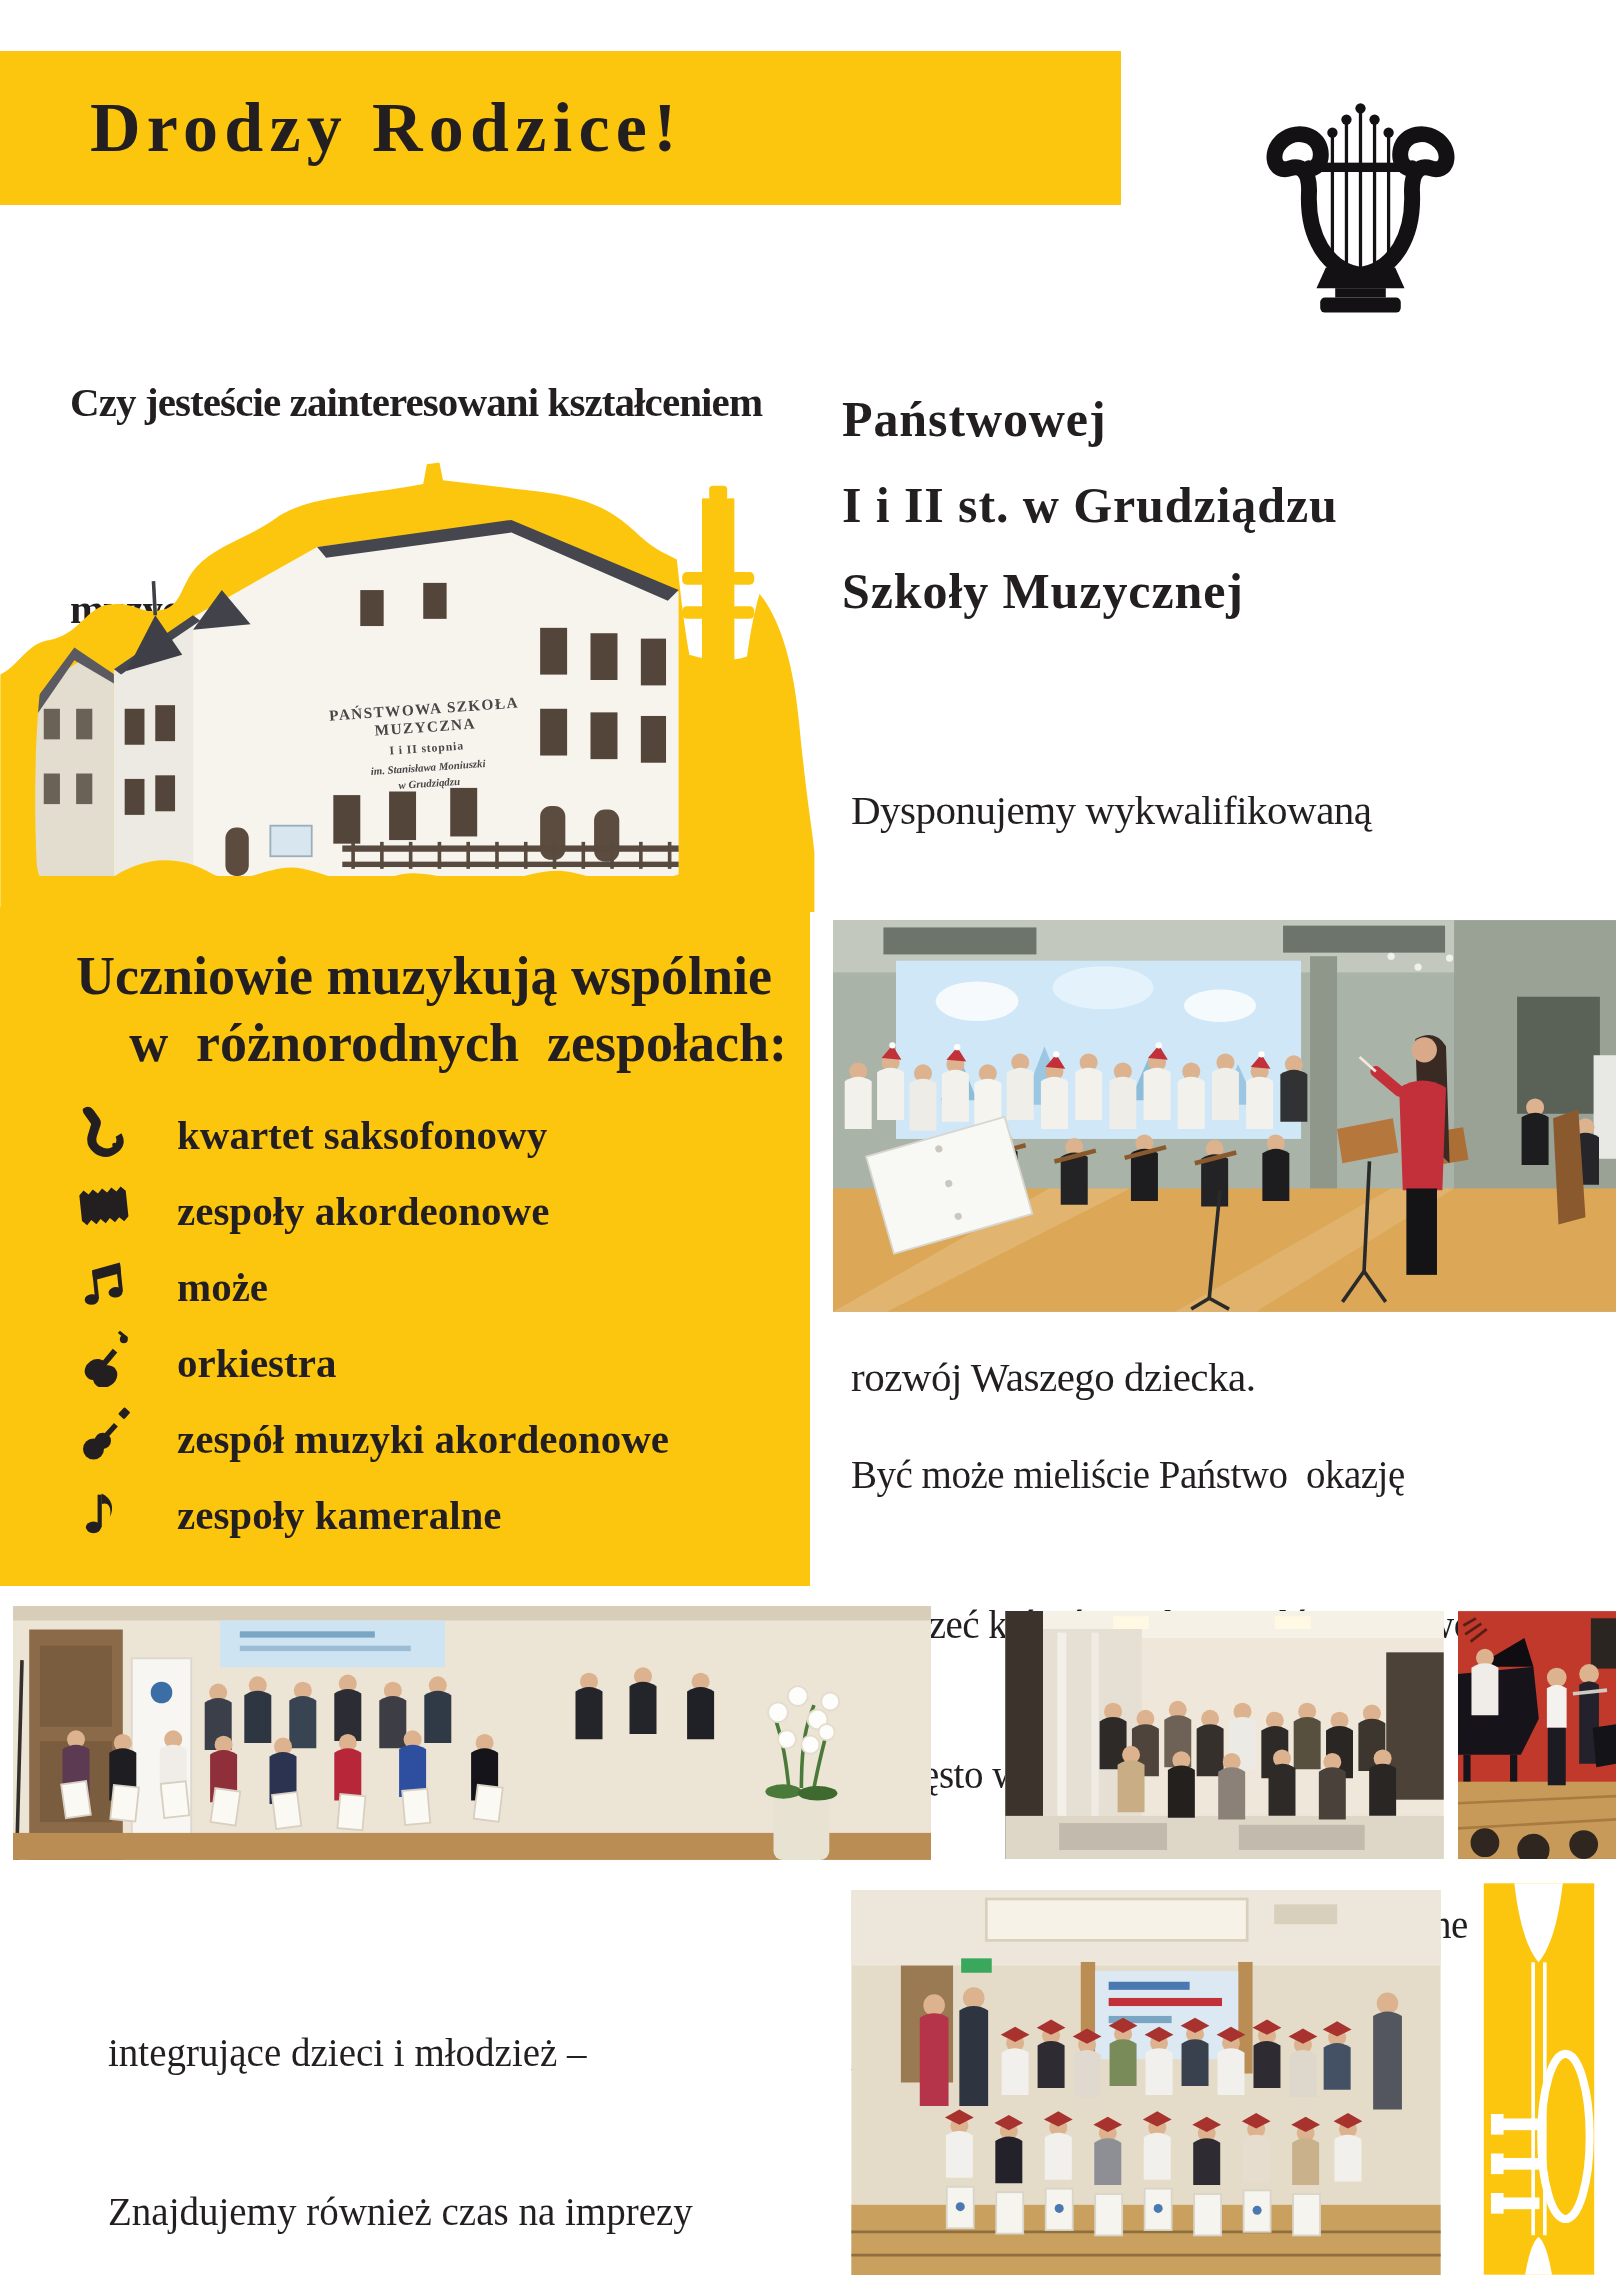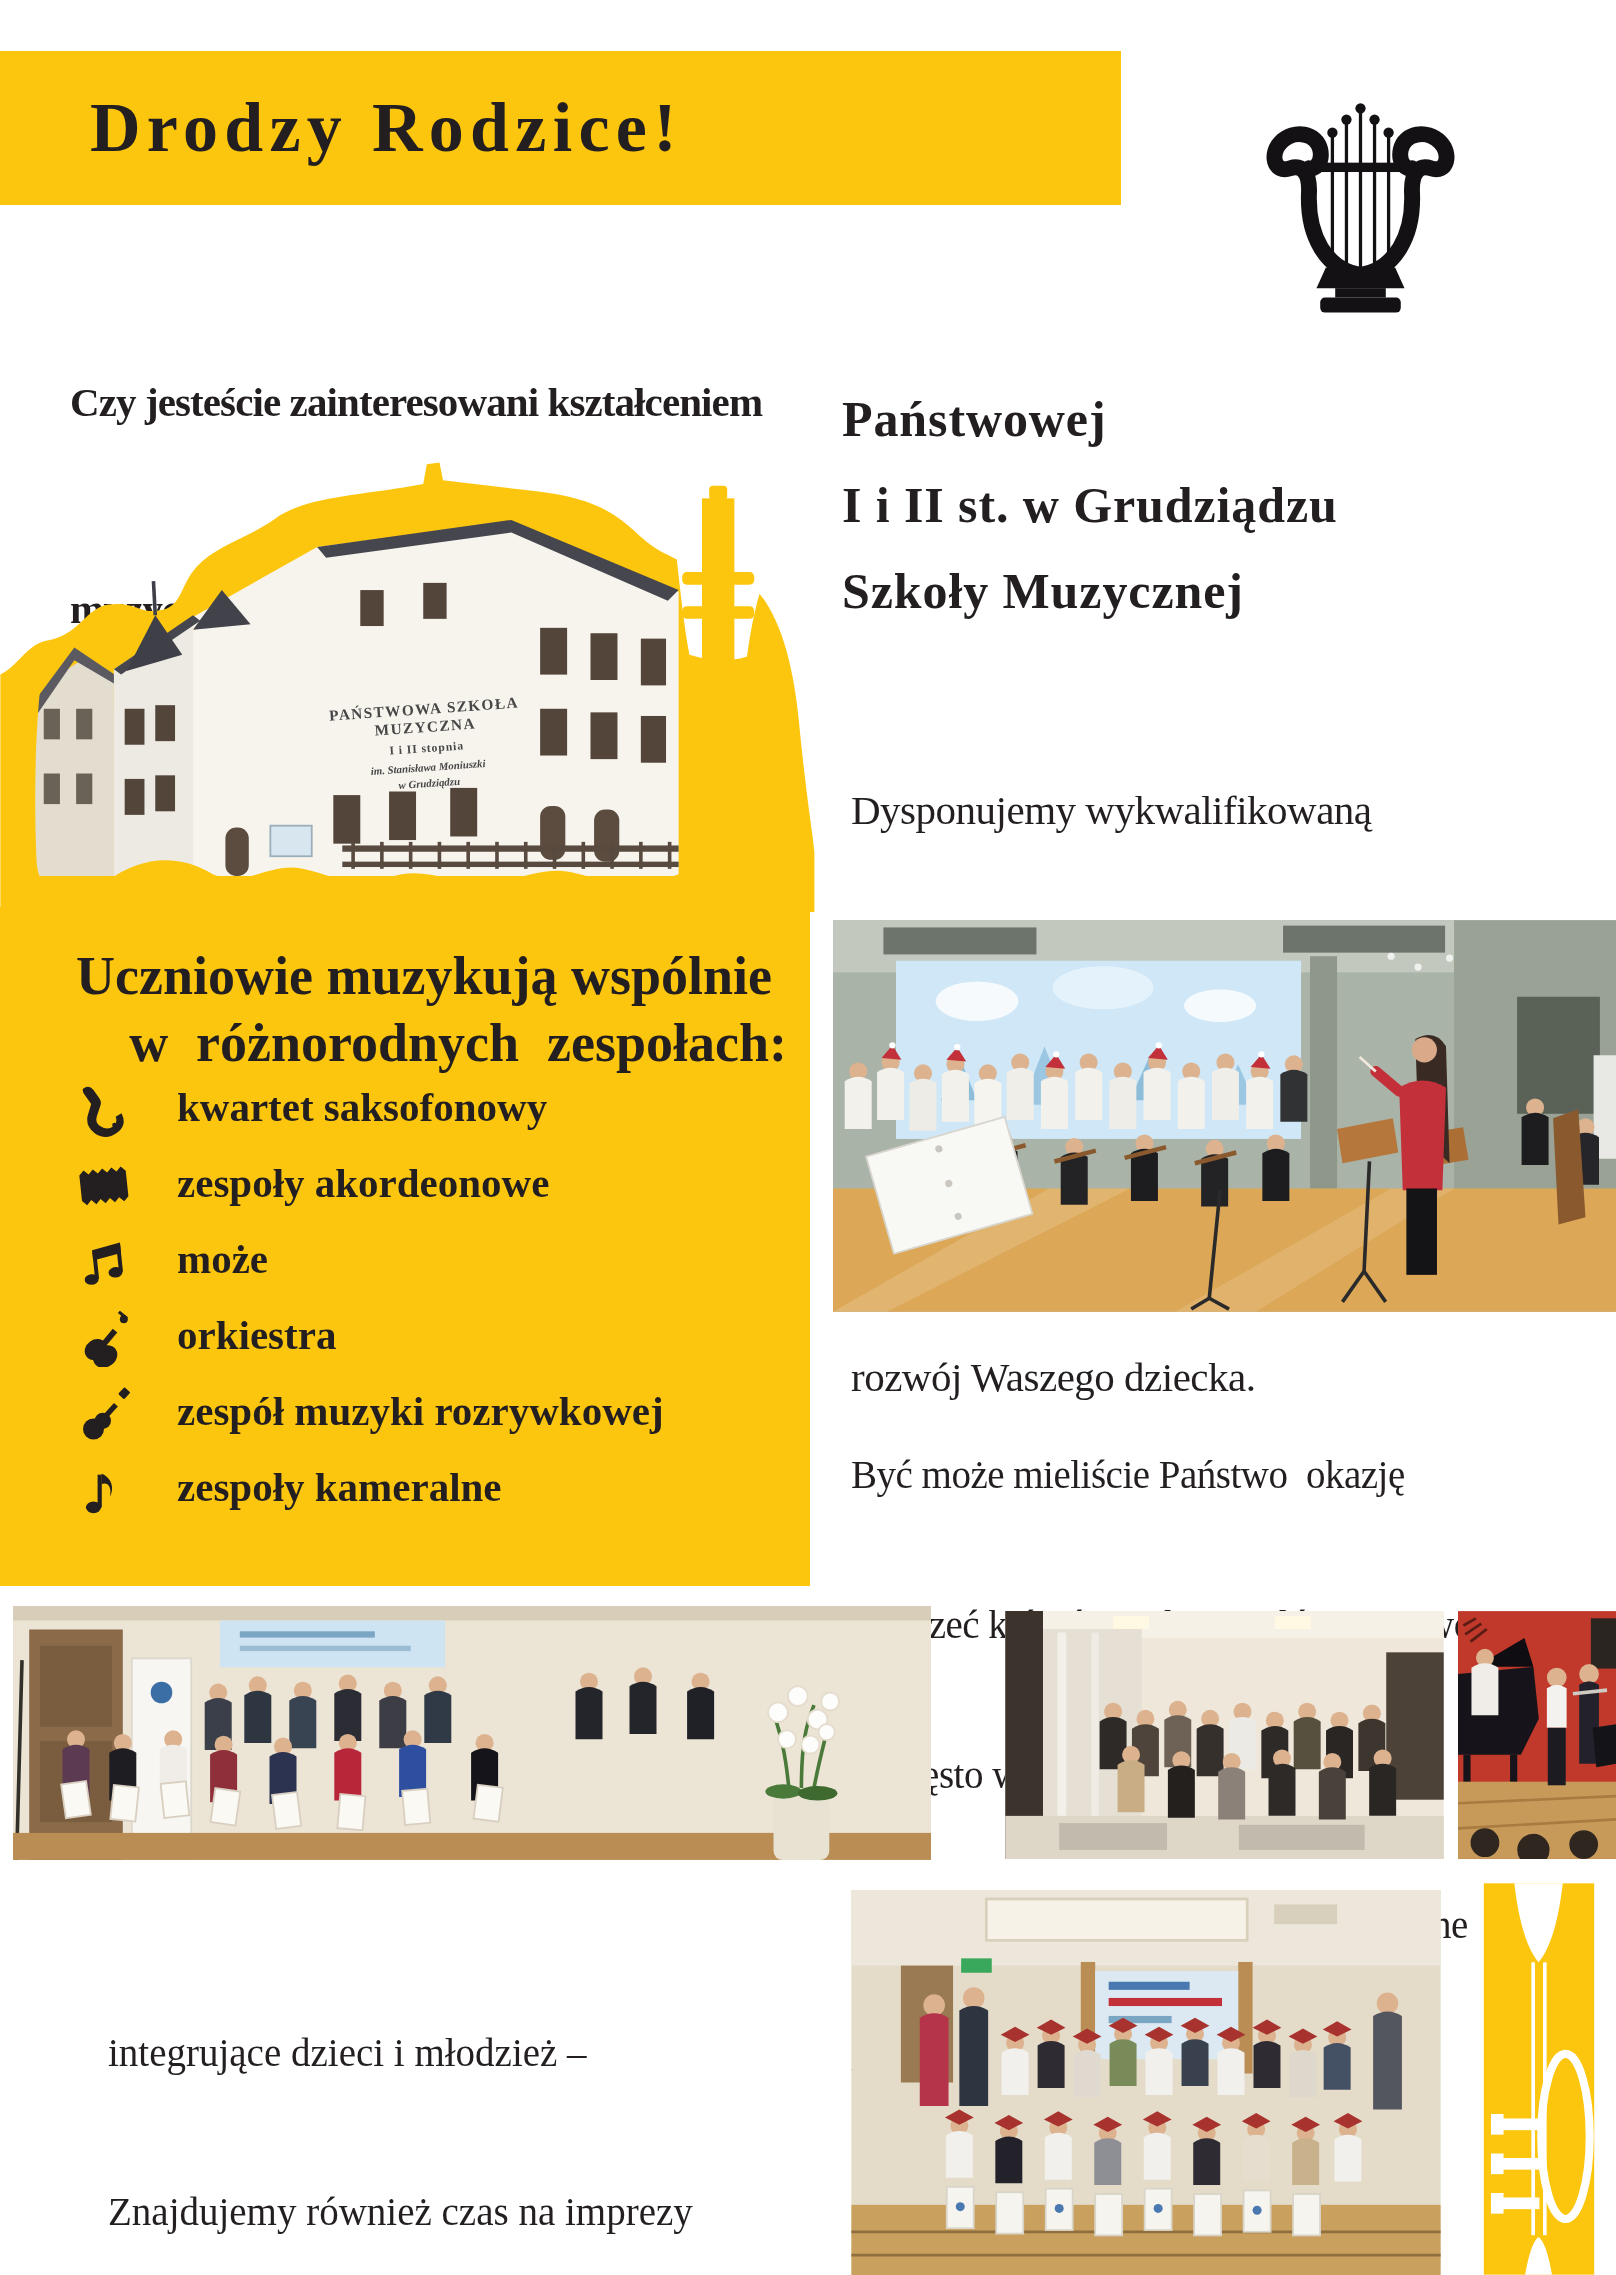--- a/index.html
+++ b/index.html
@@ -41,21 +41,21 @@
   .building-sign .s1{font-size:15.3px;letter-spacing:1.4px;}
   .building-sign .s2{font-size:11.7px;margin-top:6.3px;letter-spacing:0.9px;}
   .building-sign .s3{font-size:10.8px;margin-top:5.4px;font-style:italic;}
   .building-sign .s4{font-size:10.8px;margin-top:4.5px;font-style:italic;}
 
   
   .ensemble-panel{left:0;top:907px;width:810px;height:679px;background:var(--yellow);}
   .ens-heading{position:absolute;left:76px;top:36px;width:711px;font-weight:700;font-size:54px;line-height:67px;}
   .ens-heading .wide{word-spacing:14.4px;text-align:right;}
   .ens-list{position:absolute;left:76px;top:176px;}
-  .ens-item{display:flex;align-items:flex-start;height:76px;}
+  .ens-item{display:flex;align-items:flex-end;height:76px;}
   .ens-icon{width:70px;height:56px;flex:0 0 70px;display:flex;align-items:center;}
   .ens-label{font-weight:700;font-size:41px;padding-left:31px;white-space:nowrap;}
 
   
   .photo{overflow:hidden;}
   .photo svg{display:block;}
   .photo-orchestra{left:833px;top:920px;width:784px;height:392px;}
   .photo-diplomas{left:12.6px;top:1606px;width:918px;height:254px;}
   .photo-hallway{left:1005px;top:1611px;width:439px;height:248px;}
   .photo-recital{left:1458px;top:1611px;width:158px;height:248px;}
@@ -289,21 +289,21 @@
         <span class="ens-icon">
           <svg width="56" height="56" viewBox="0 0 48 48">
               <g fill="#231f20">
                 <circle cx="15" cy="36" r="9"></circle>
                 <circle cx="23" cy="29" r="7"></circle>
                 <rect x="24" y="12" width="4.5" height="24" transform="rotate(42 26 24)"></rect>
                 <rect x="38" y="1" width="7" height="8" rx="1" transform="rotate(42 41 5)"></rect>
               </g>
             </svg>
         </span>
-        <span class="ens-label">zespół muzyki rozrywkowej</span>
+        <span class="ens-label">zespół muzyki akordeonowe</span>
       </div>
 
       <div class="ens-item">
         <span class="ens-icon">
           <svg width="56" height="56" viewBox="0 0 48 48">
               <g fill="#231f20">
                 <ellipse cx="15" cy="38" rx="6.5" ry="5"></ellipse>
                 <rect x="18.5" y="10" width="3.6" height="28"></rect>
                 <path d="M22,9 C 31,13 33,22 29,29 C 31,20 27,16 22,18 Z"></path>
               </g>

